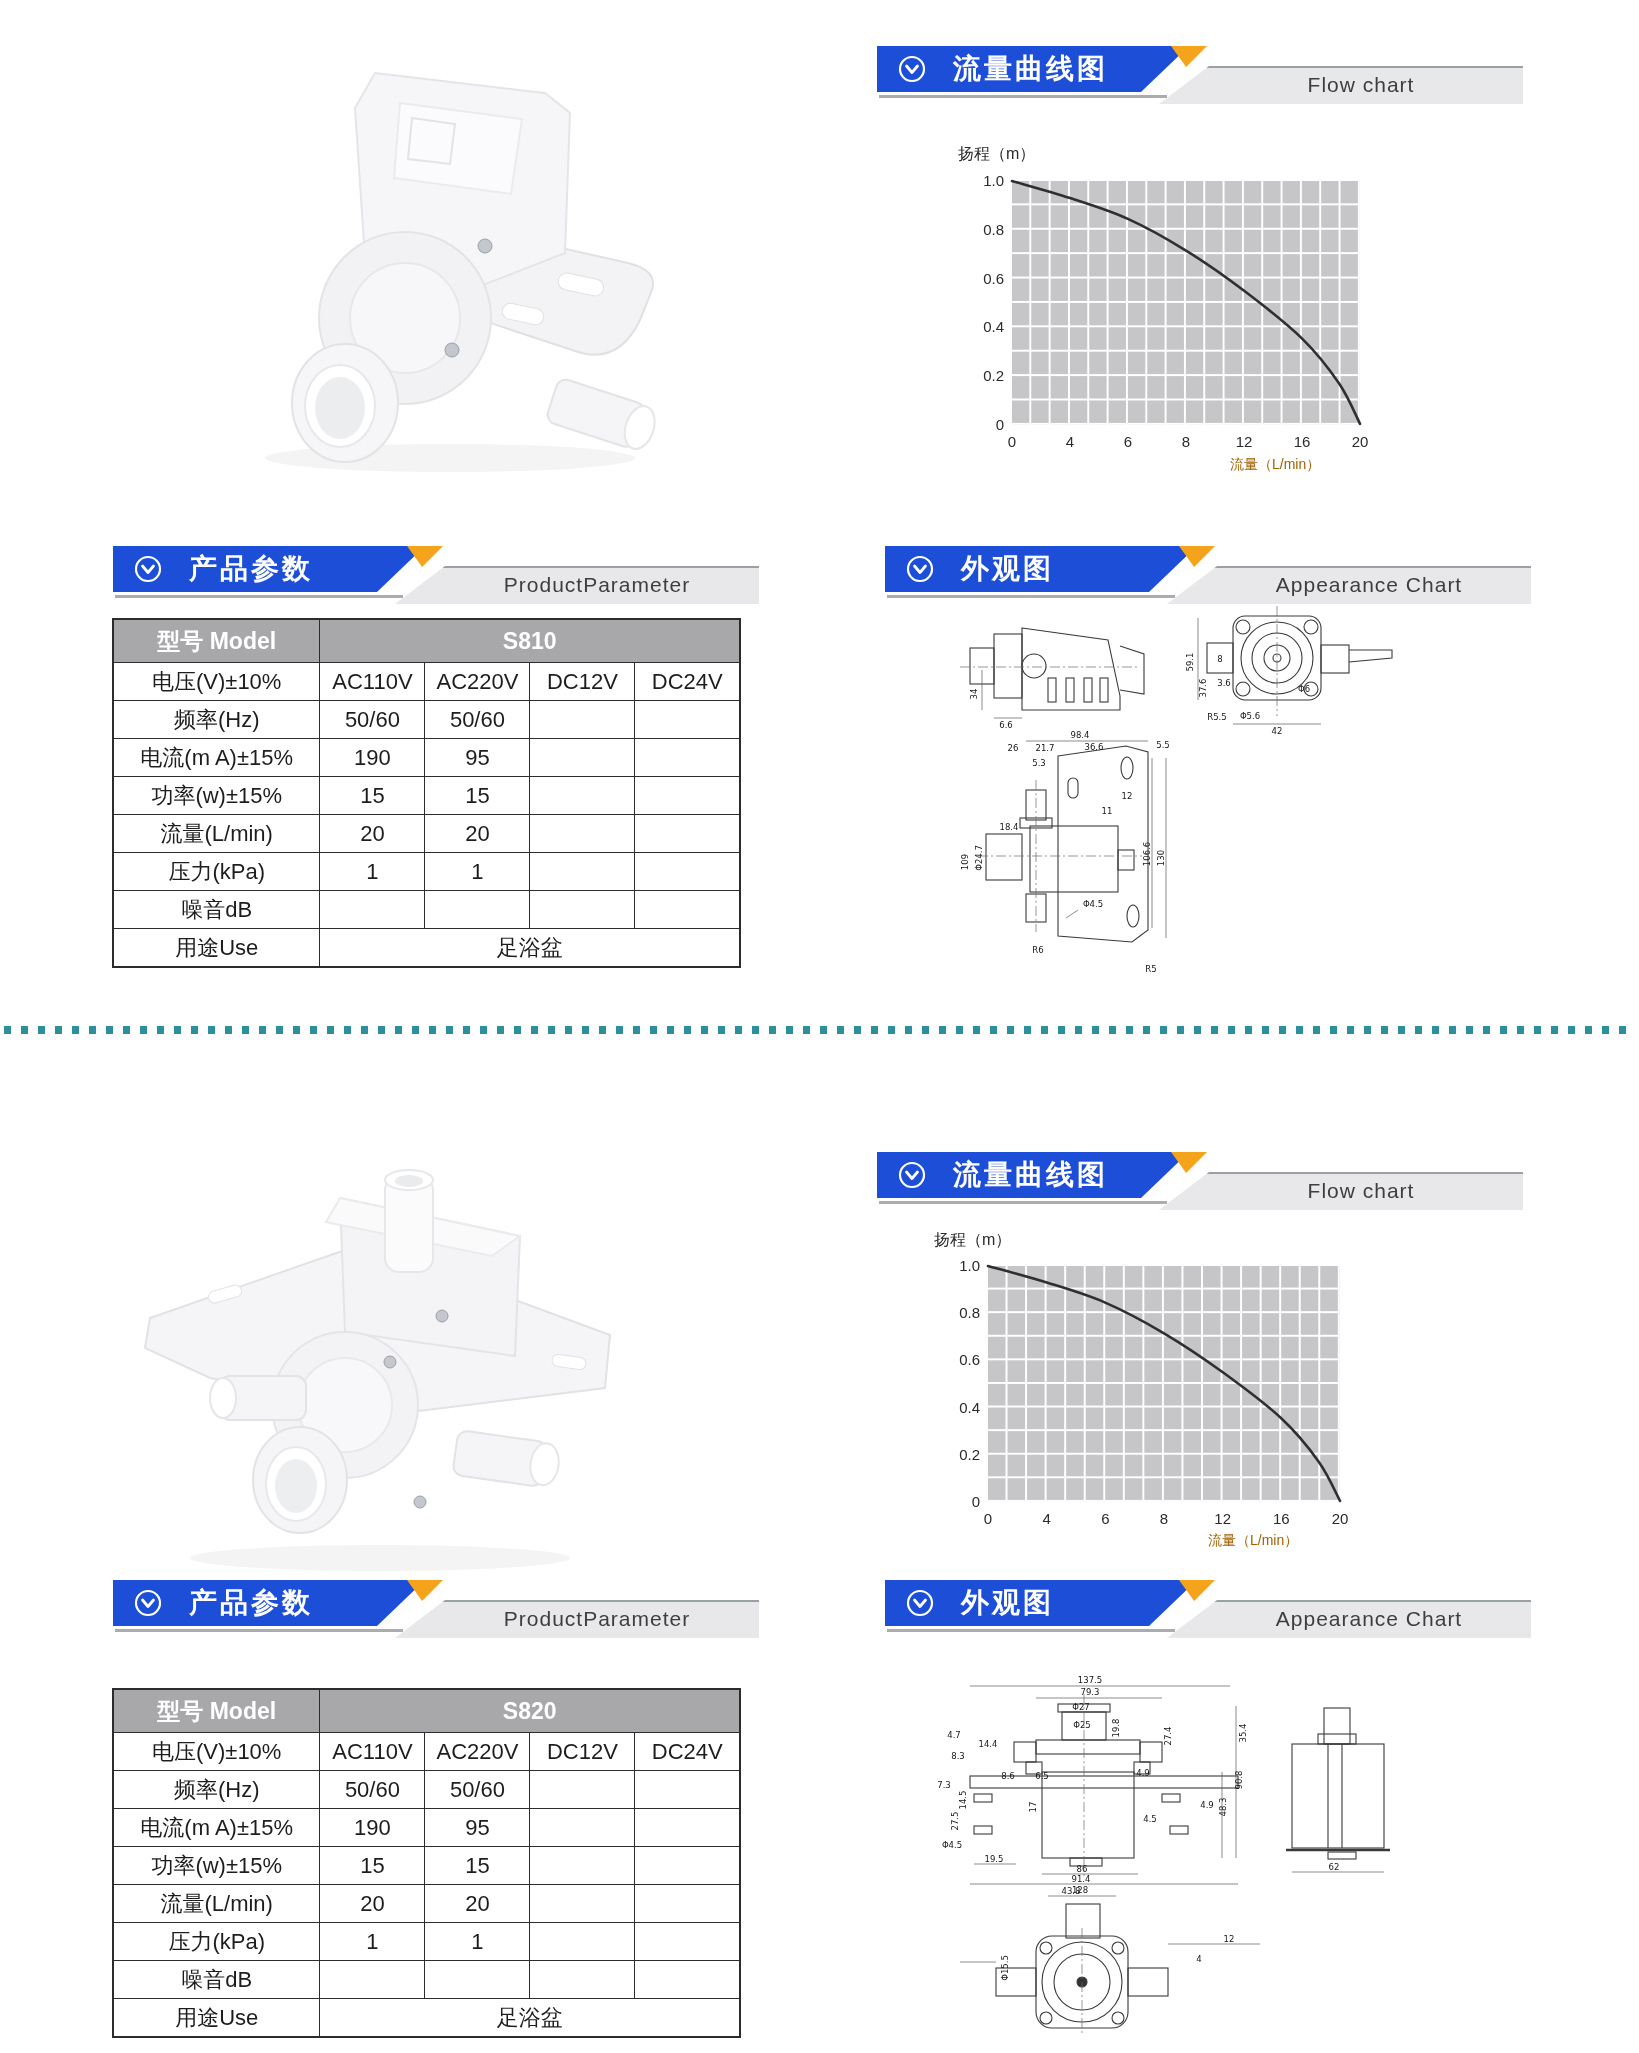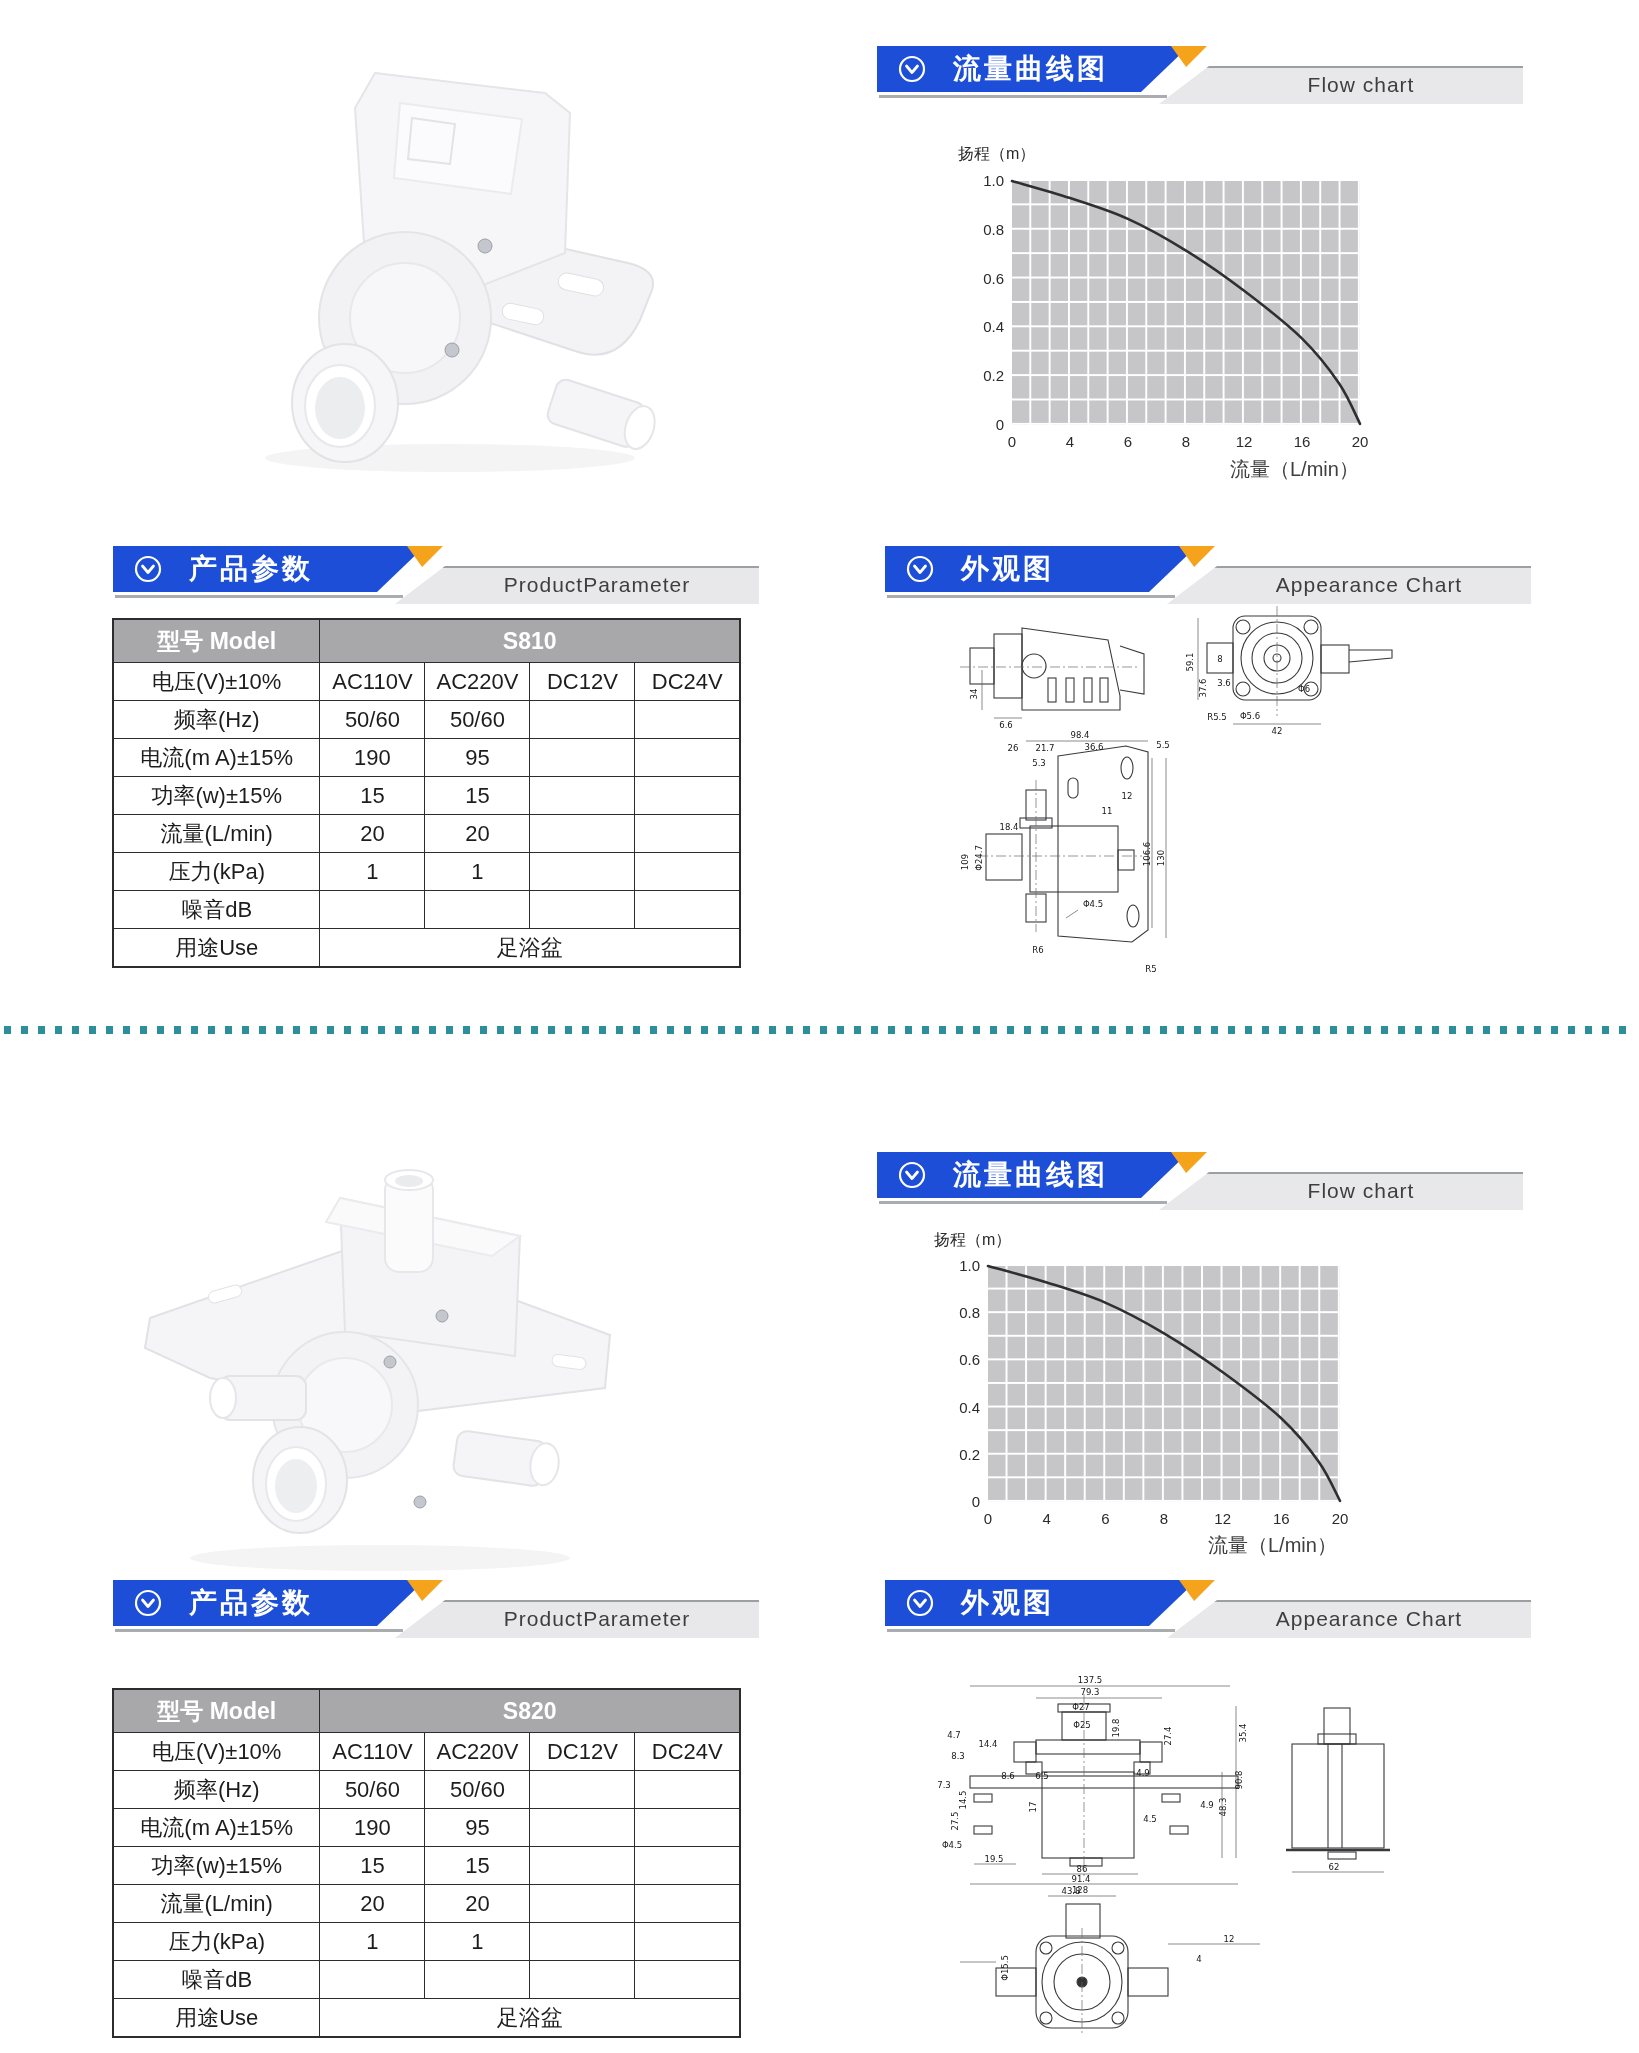--- a/index.html
+++ b/index.html
@@ -20,21 +20,21 @@
   .banner .teal .cn{font-size:28px;font-weight:bold;letter-spacing:3px;margin-left:26px;}
   .banner .icon{margin-left:20px;width:30px;height:30px;flex:0 0 30px;}
   .banner .tri{position:absolute;top:0;left:294px;width:36px;height:21px;background:#f6a31c;
     clip-path:polygon(0 0,100% 0,42% 100%);}
   .banner .shadowline{position:absolute;top:49px;left:2px;width:288px;height:2.5px;background:#a9adb0;}
   
   .chart{position:absolute;width:470px;height:345px;}
   .chart .ylabel{position:absolute;left:28px;top:8px;font-size:16px;color:#2b2b2d;}
   .chart .ytick{position:absolute;width:44px;text-align:right;font-size:15px;color:#2b2b2d;}
   .chart .xtick{position:absolute;width:44px;text-align:center;font-size:15px;color:#2b2b2d;}
-  .chart .xlabel{position:absolute;font-size:20px;color:#404040;width:160px;}
+  .chart .xlabel{position:absolute;font-size:14px;color:#a16207;width:160px;}
   .chart .grid{position:absolute;background-color:#c6c6c8;
     background-image:linear-gradient(to right,#fff 0 2px,transparent 2px),
                      linear-gradient(to bottom,#fff 0 2px,transparent 2px);
     background-position:-2px -2px;}
   .chart svg.curve{position:absolute;overflow:visible;}
   .chart svg.curve path{fill:none;stroke:#2f2f31;stroke-width:2.6px;stroke-linecap:round;}
   
   table.ptable{position:absolute;width:629px;border-collapse:collapse;table-layout:fixed;
     text-align:center;color:#1d1d1f;border:2.5px solid #2c2c2e;background:#fff;}
   .ptable th,.ptable td{border:1.6px solid #2c2c2e;overflow:hidden;}

